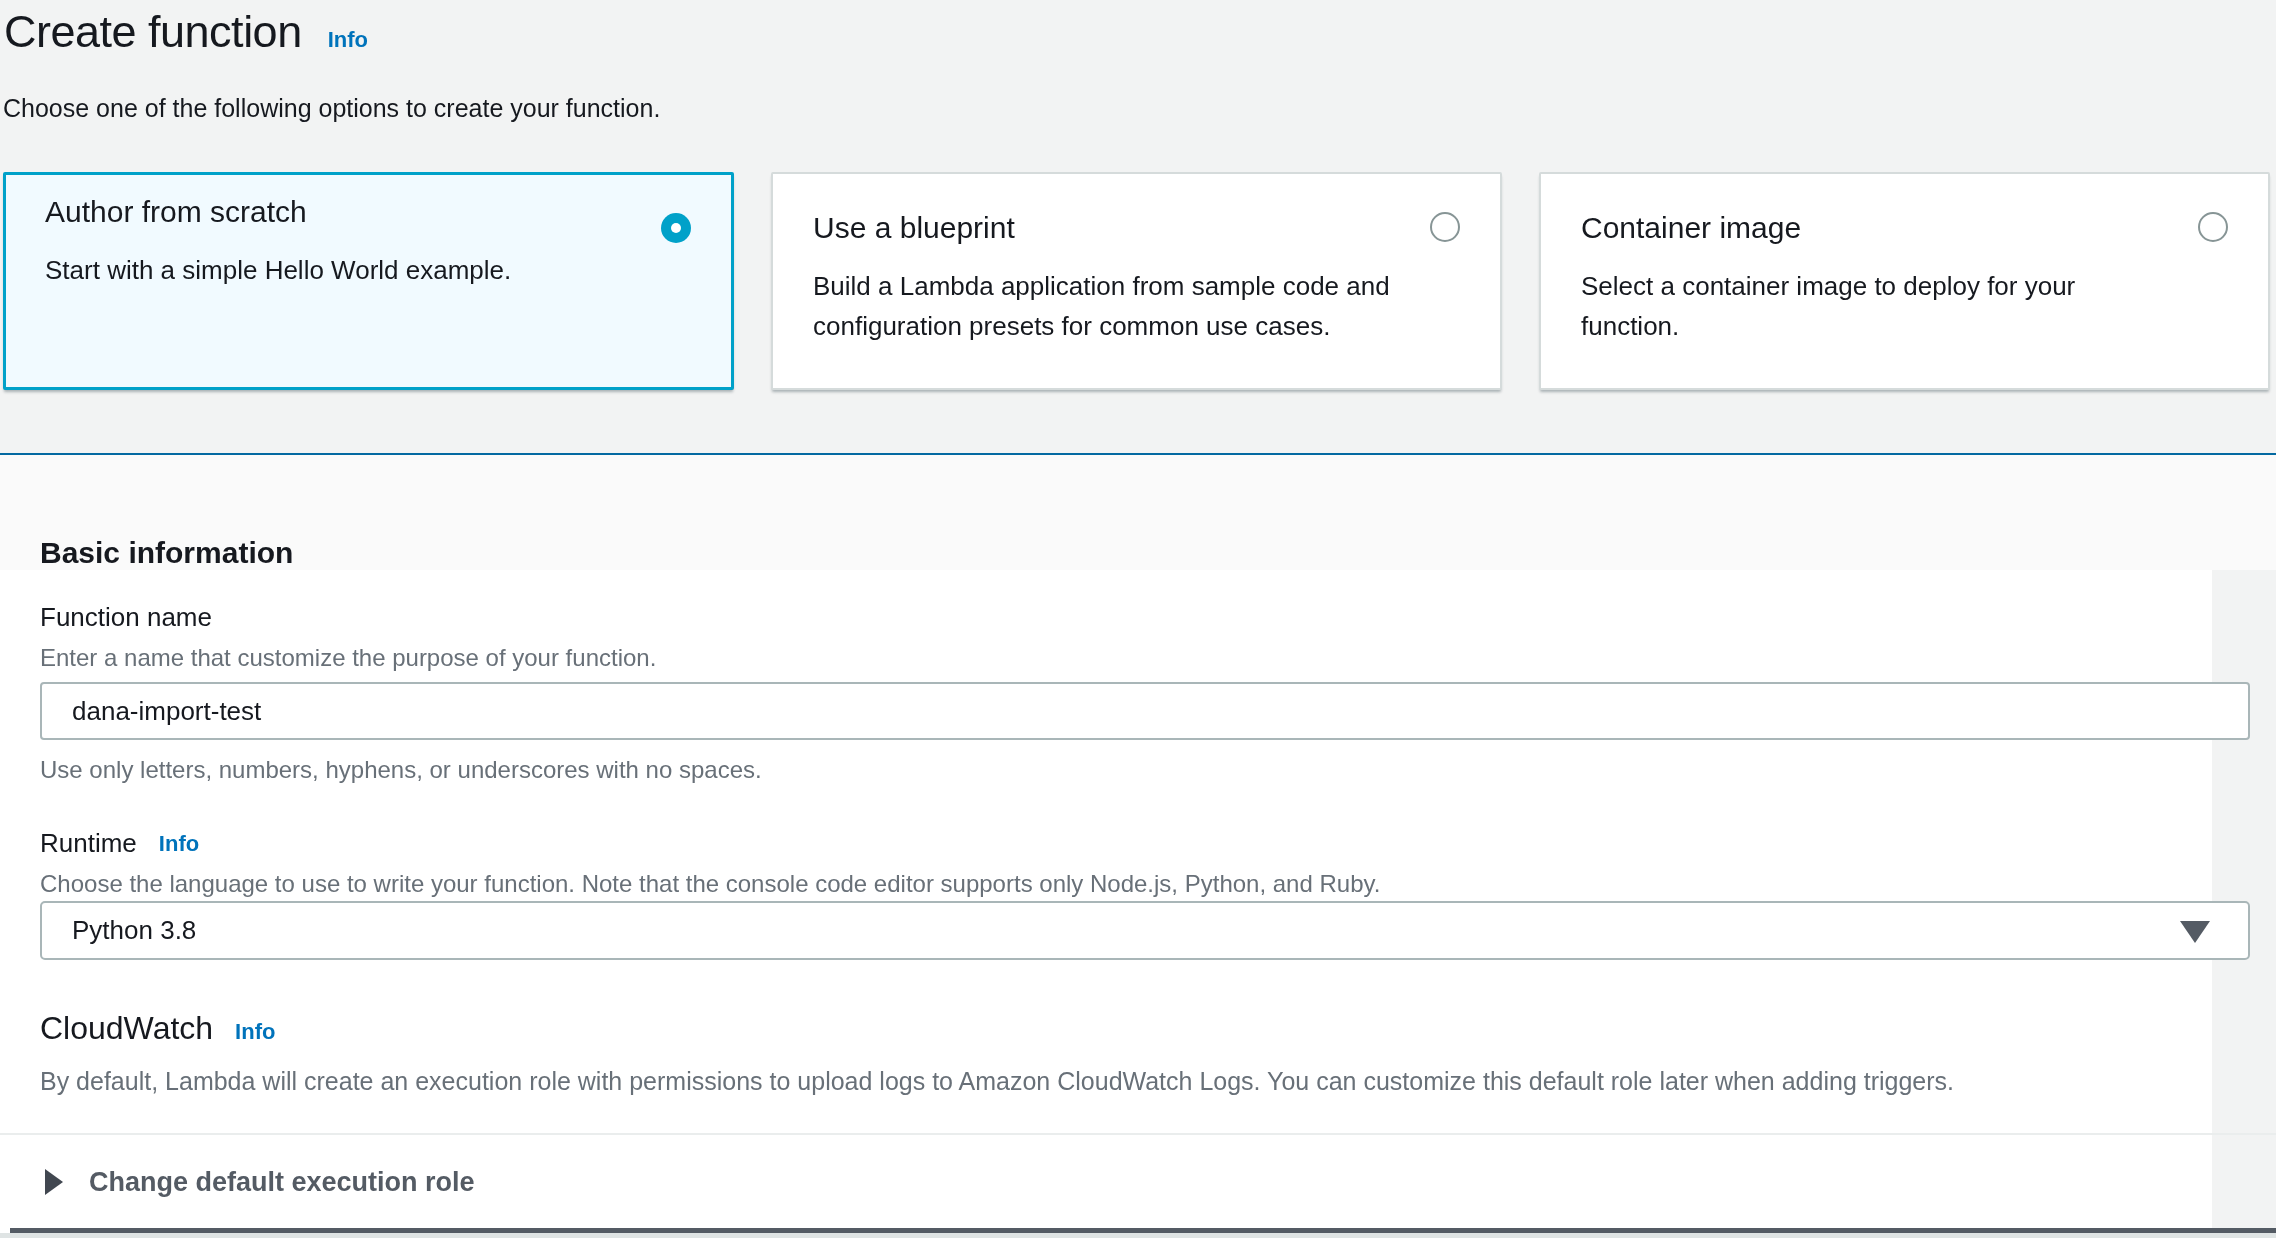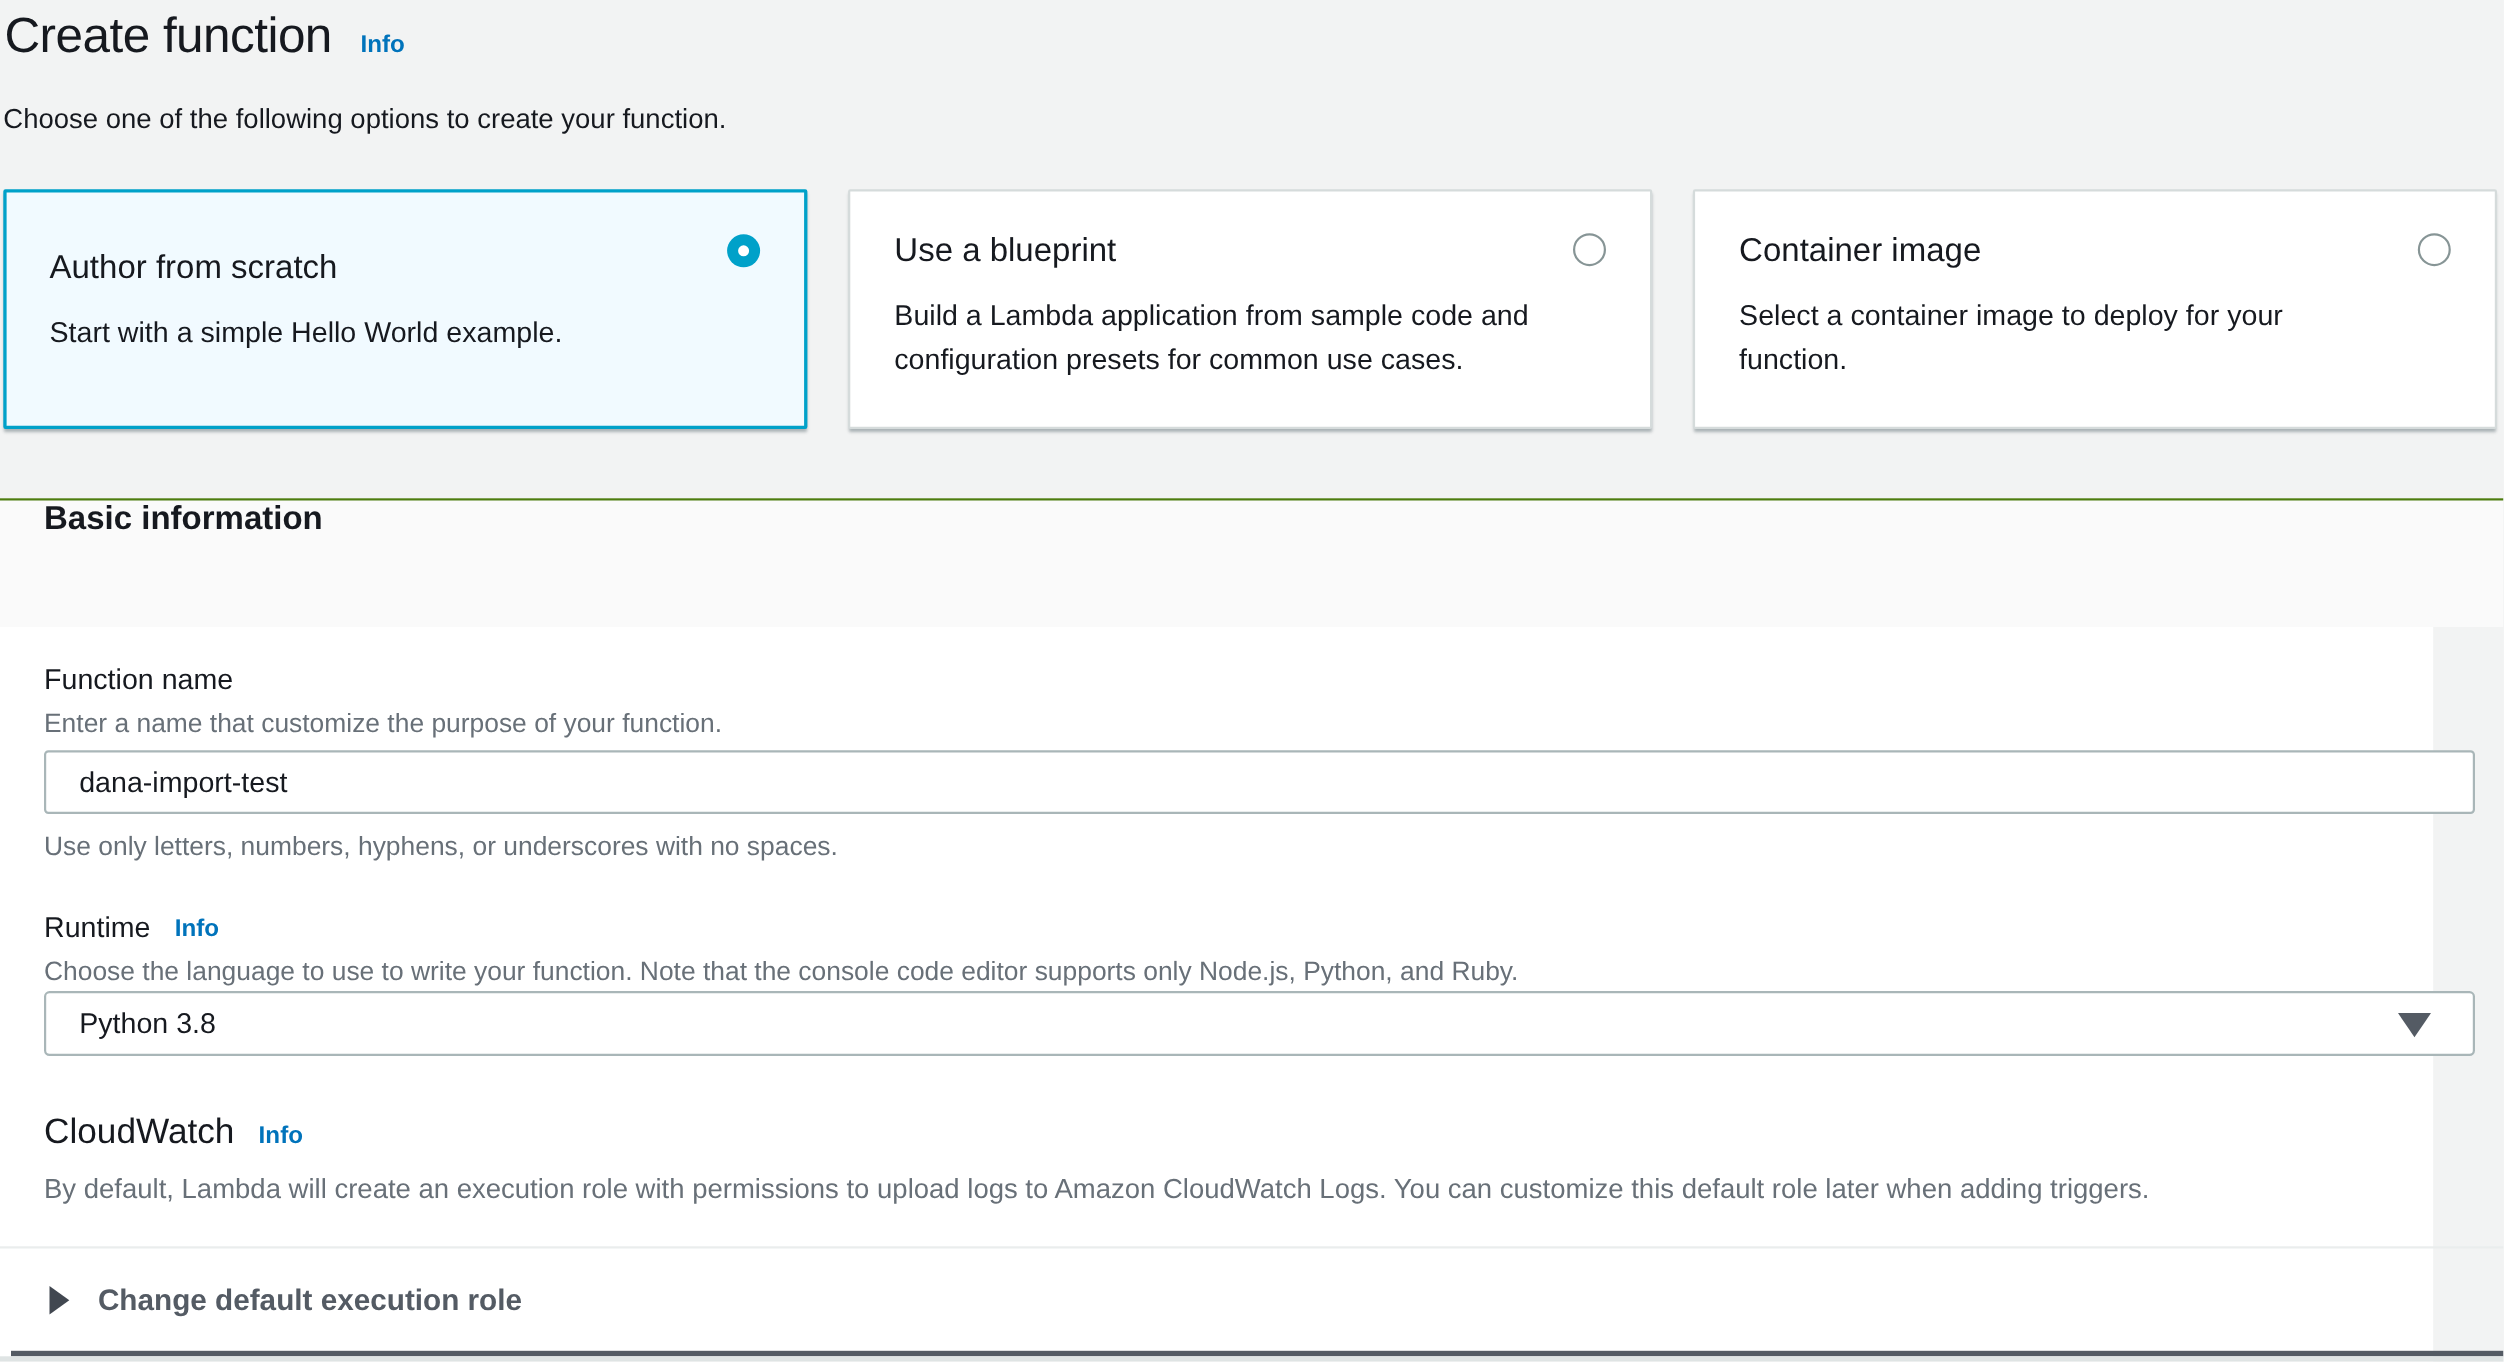--- a/index.html
+++ b/index.html
@@ -16,33 +16,33 @@
   .info-link { color:#0073bb; font-weight:700; font-size:22px; cursor:pointer; }
   .page-subtitle { position:absolute; top:94px; left:3px; font-size:25px; }
 
   
   .cards { position:absolute; top:172px; left:3px; display:flex; gap:37px; }
   .card {
     position:relative; width:731px; height:218px; background:#fff;
     border:2px solid #d5dbdb; border-radius:2px; padding:36px 40px;
     box-shadow:0 3px 3px -1px rgba(0,28,36,0.30); cursor:pointer;
   }
-  .card.selected { background:#f1faff; border:3px solid #00a1c9; padding:51px 39px; }
+  .card.selected { background:#f1faff; border:3px solid #00a1c9; padding:19px 39px; }
   .card-title { font-size:30px; line-height:36px; }
   .card-desc { font-size:26px; line-height:40px; margin-top:20px; padding-right:60px; }
   .radio { position:absolute; top:38px; right:40px; width:30px; height:30px; border-radius:50%; }
   .radio.checked { background:#00a1c9; }
   .radio.checked::after { content:""; position:absolute; left:10px; top:10px; width:10px; height:10px; background:#fff; border-radius:50%; }
   .radio.unchecked { border:2px solid #879596; background:#fff; }
 
   
   .panel-header {
     position:absolute; top:453px; left:0; width:2276px; height:117px;
-    background:#fafafa; border-top:2px solid #4d7c0f;
-    display:flex; align-items:flex-start; padding-left:40px;
+    background:#fafafa; border-top:2px solid #0369a1;
+    display:flex; align-items:flex-end; padding-left:40px;
   }
   .panel-header .h2 { font-size:30px; font-weight:700; }
   .panel-body { position:absolute; top:570px; left:0; width:2212px; height:668px; background:#fff; }
 
   .field-label { position:absolute; left:40px; font-size:26px; color:#16191f; }
   .field-desc  { position:absolute; left:40px; font-size:24px; color:#687078; }
 
   .fn-label { top:32px; }
   .fn-desc  { top:74px; }
   .fn-input {

